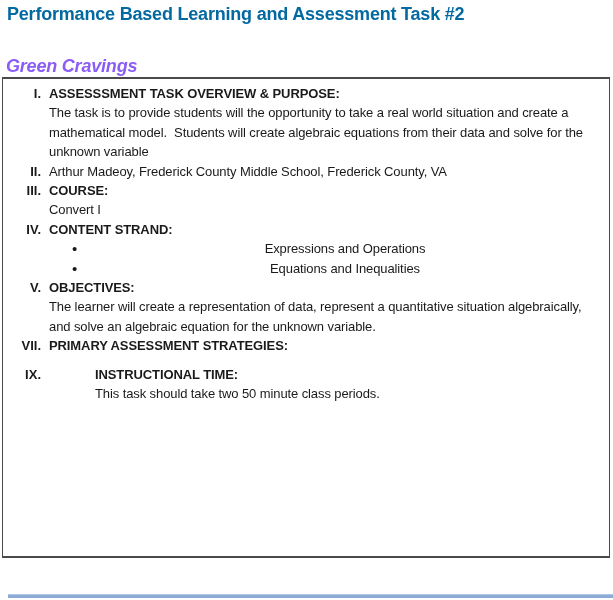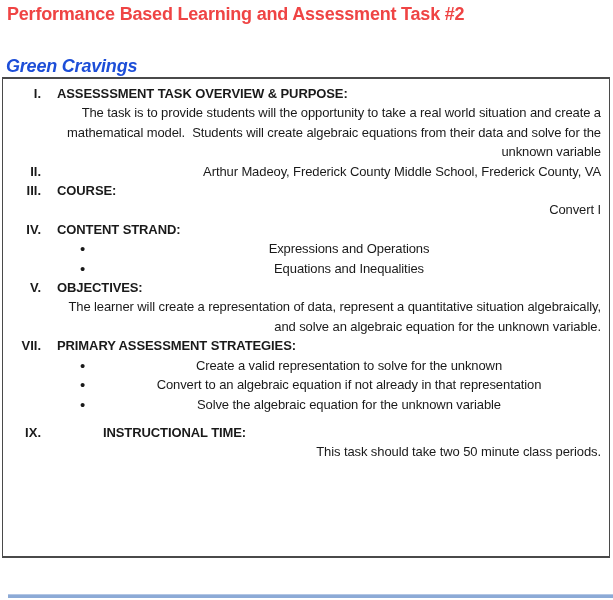--- a/index.html
+++ b/index.html
@@ -11,29 +11,29 @@
     font-family: "Liberation Sans", sans-serif;
     color: #1a1a1a;
     position: relative;
     overflow: hidden;
   }
   .doc-title {
     font-size: 18px;
     font-weight: bold;
     margin: 4px 0 0 7px;
     letter-spacing: -0.2px;
-    color: #ef4444;
+    color: #0369a1;
   }
   .doc-subtitle {
     font-size: 18px;
     font-weight: bold;
     font-style: italic;
     margin: 31px 0 0 6px;
     letter-spacing: -0.2px;
-    color: #1d4ed8;
+    color: #8b5cf6;
   }
   .outline-box {
     box-sizing: border-box;
     position: absolute;
     left: 2px;
     top: 77px;
     width: 608px;
     height: 481px;
     border: 1px solid #4a4a4a;
     border-top-width: 2px;
@@ -52,33 +52,32 @@
   .num {
     flex: 0 0 38px;
     text-align: right;
     font-weight: bold;
     font-size: 13px;
     line-height: 19.4px;
     padding-right: 0;
   }
   .content {
     flex: 1;
-    margin-left: 16px;
+    margin-left: 8px;
     font-size: 13px;
     line-height: 19.4px;
     max-width: 552px;
   }
   .heading {
     font-weight: bold;
     letter-spacing: -0.1px;
   }
   .para {
     white-space: pre-wrap;
     letter-spacing: -0.1px;
-    text-align: right;
   }
   ul.bullets {
     list-style: none;
     margin: 0;
     padding: 0;
   }
   ul.bullets li {
     position: relative;
     padding-left: 40px;
     letter-spacing: -0.1px;
@@ -150,25 +149,20 @@
       <div class="heading">OBJECTIVES:</div>
       <div class="para">The learner will create a representation of data, represent a quantitative situation algebraically, and solve an algebraic equation for the unknown variable.</div>
     </div>
   </div>
 
 
   <div class="item">
     <div class="num">VII.</div>
     <div class="content">
       <div class="heading">PRIMARY ASSESSMENT STRATEGIES:</div>
-      <ul class="bullets">
-        <li>Create a valid representation to solve for the unknown</li>
-        <li>Convert to an algebraic equation if not already in that representation</li>
-        <li>Solve the algebraic equation for the unknown variable</li>
-      </ul>
     </div>
   </div>
 
 
   <div class="item gap-before">
     <div class="num">IX.</div>
     <div class="content">
       <div class="heading">INSTRUCTIONAL TIME:</div>
       <div class="para">This task should take two 50 minute class periods.</div>
     </div>

